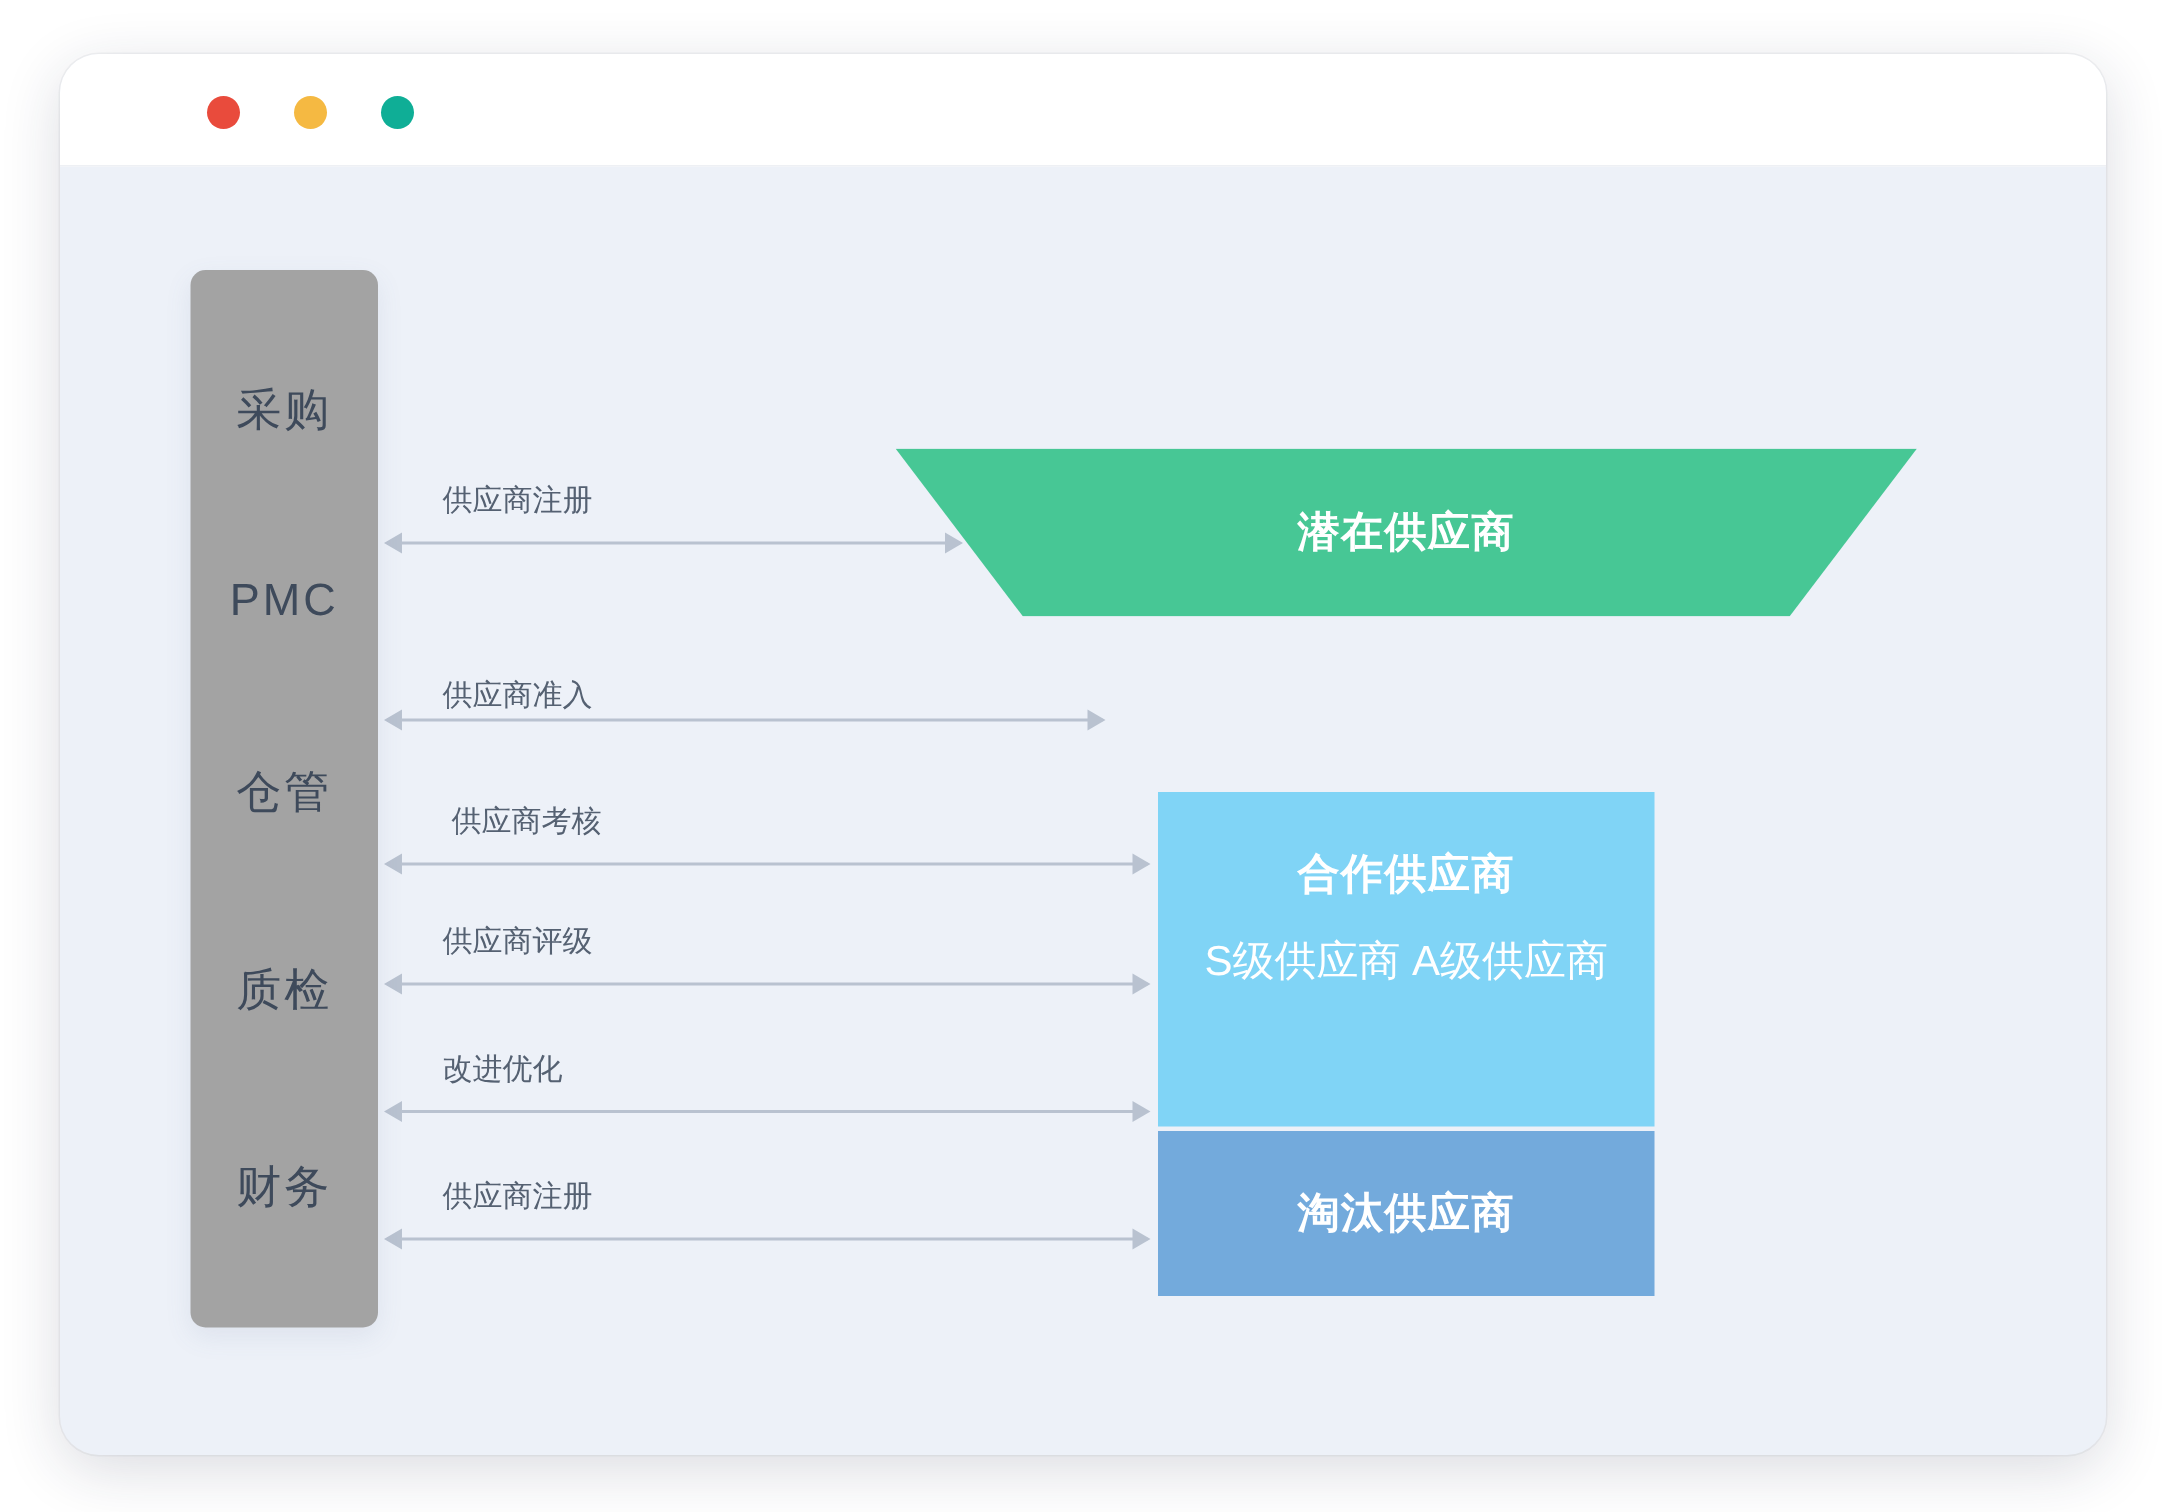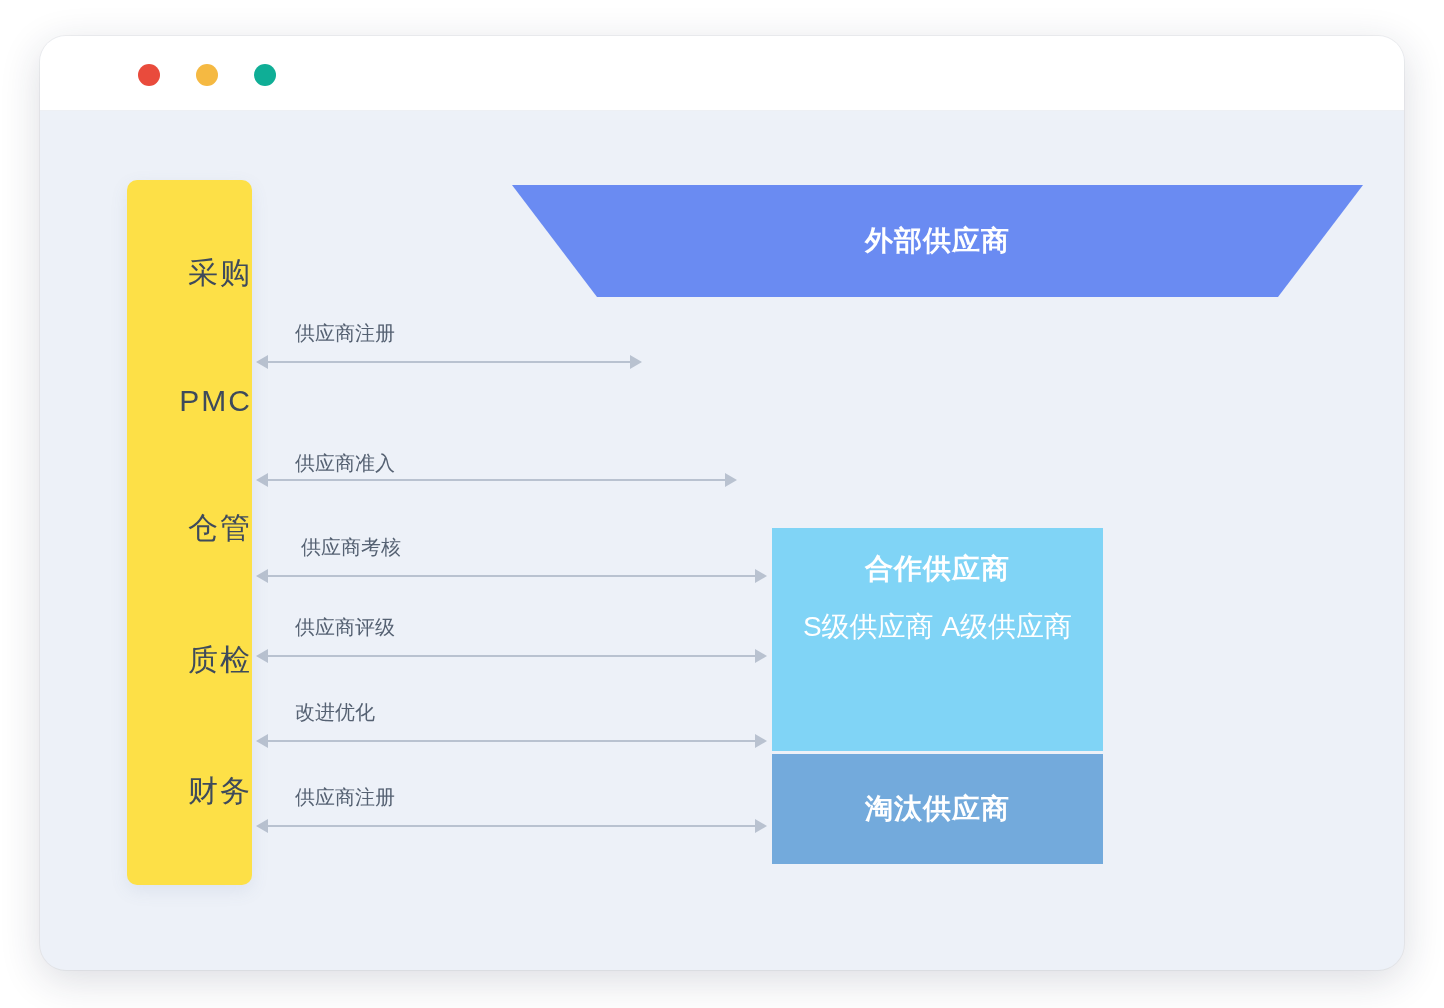--- a/index.html
+++ b/index.html
@@ -19,24 +19,24 @@
     position:absolute;left:0;top:0;width:100%;height:74px;
     background:#ffffff;border-bottom:1px solid #eef0f4;z-index:5;
   }
   .dot{position:absolute;top:28px;width:22px;height:22px;border-radius:50%;}
   .dot.red{left:98px;background:#E94B3C;}
   .dot.yellow{left:156px;background:#F5B942;}
   .dot.green{left:214px;background:#0FAE96;}
 
   .dept-card{
     position:absolute;left:87px;top:144px;width:125px;height:705px;
-    background:#fde047;border-radius:10px;
+    background:#a3a3a3;border-radius:10px;
     box-shadow:0 6px 18px rgba(90,110,150,.10);
-    display:flex;flex-direction:column;justify-content:space-around;align-items:flex-end;
-    padding:28px 0;box-sizing:border-box;z-index:2;
+    display:flex;flex-direction:column;justify-content:space-around;align-items:center;
+    padding:28px 16px;box-sizing:border-box;z-index:2;
   }
   .dept{font-size:30px;color:#3E4A5B;letter-spacing:2px;}
 
   .arrow{position:absolute;height:2px;background:#B9C2D0;z-index:1;}
   .arrow::before,.arrow::after{
     content:"";position:absolute;top:-6px;width:0;height:0;
     border-top:7px solid transparent;border-bottom:7px solid transparent;
   }
   .arrow::before{left:-2px;border-right:12px solid #B9C2D0;}
   .arrow::after{right:-2px;border-left:12px solid #B9C2D0;}
@@ -48,21 +48,21 @@
     display:flex;align-items:center;justify-content:center;
     font-size:28px;font-weight:600;letter-spacing:1px;
   }
   .stage1{left:472px;top:149px;width:851px;height:112px;background:#6A8BF2;
           clip-path:polygon(0 0,100% 0,calc(100% - 85px) 100%,85px 100%);}
   .stage2{left:557px;top:263px;width:681px;height:112px;background:#47C795;
           clip-path:polygon(0 0,100% 0,calc(100% - 85px) 100%,85px 100%);}
   .stage3{left:642px;top:377px;width:511px;height:112px;background:#A5E2C4;
           clip-path:polygon(0 0,100% 0,calc(100% - 85px) 100%,85px 100%);}
   .stage4{left:732px;top:492px;width:331px;height:223px;background:#80D4F6;
-          flex-direction:column;justify-content:flex-start;padding-top:22px;box-sizing:border-box;}
+          flex-direction:column;justify-content:flex-start;padding-top:36px;box-sizing:border-box;}
   .stage5{left:732px;top:718px;width:331px;height:110px;background:#73AADC;align-items:center;}
   .stage4 .stage-title{margin-bottom:18px;}
   .stage4 .sub{font-size:28px;font-weight:400;line-height:41px;letter-spacing:0;}
 </style>
 </head>
 <body>
 
 <div class="window">
 
   <div class="titlebar">
@@ -90,22 +90,22 @@
 
   <div class="proc-label" style="left:255px;top:578px;">供应商评级</div>
   <div class="arrow" style="left:218px;top:619px;width:507px;"></div>
 
   <div class="proc-label" style="left:255px;top:663px;">改进优化</div>
   <div class="arrow" style="left:218px;top:704px;width:507px;"></div>
 
   <div class="proc-label" style="left:255px;top:748px;">供应商注册</div>
   <div class="arrow" style="left:218px;top:789px;width:507px;"></div>
 
-  <div class="stage stage1">
-    <span class="stage-title">外部供应商</span>
+  <div class="stage stage2">
+    <span class="stage-title">潜在供应商</span>
   </div>
   <div class="stage stage4">
     <span class="stage-title">合作供应商</span>
     <span class="sub">S级供应商 A级供应商</span>
   </div>
   <div class="stage stage5">
     <span class="stage-title">淘汰供应商</span>
   </div>
 
 </div>

